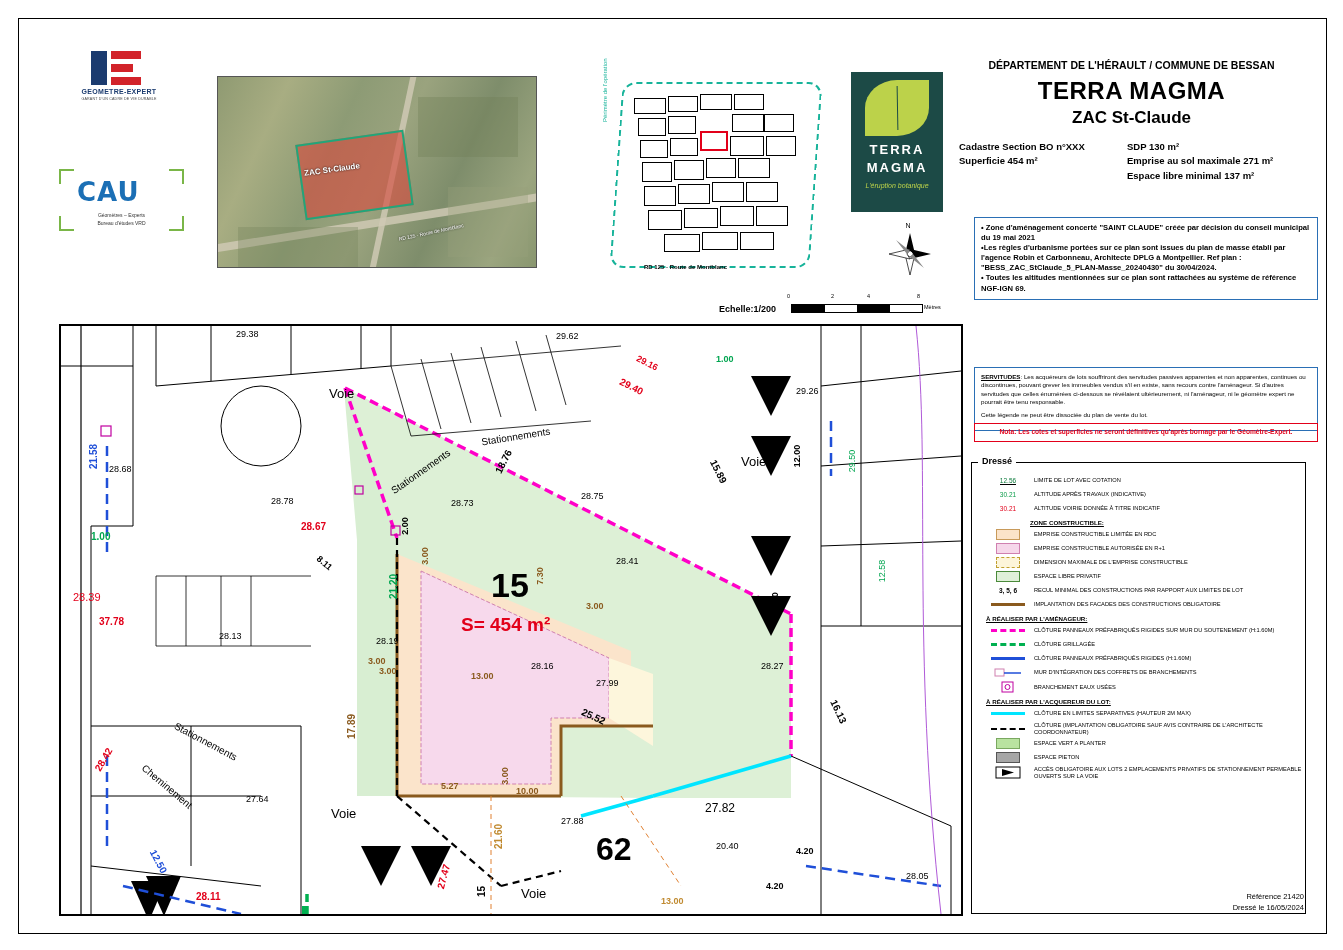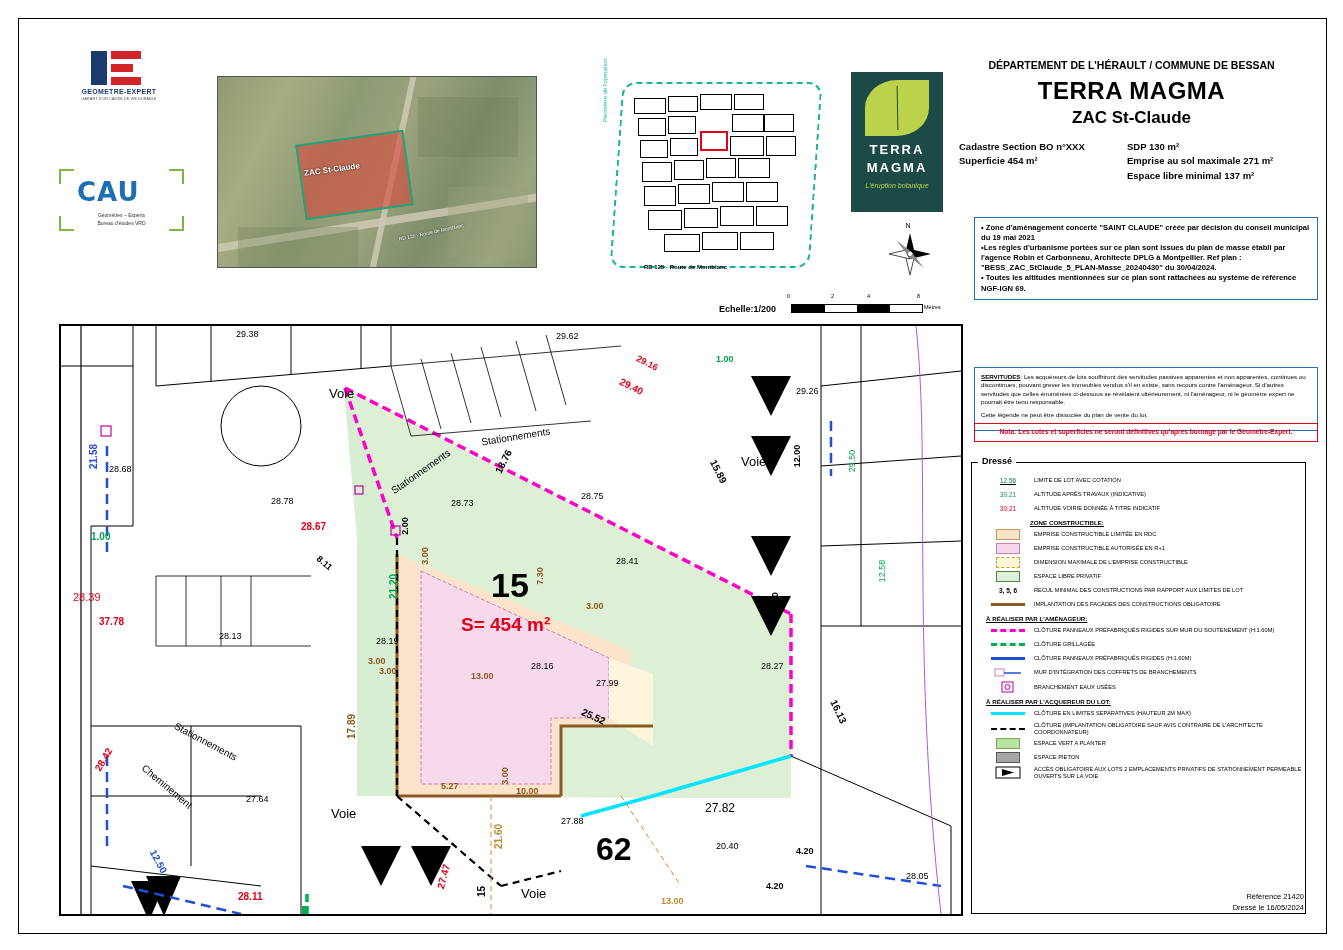--- a/index.html
+++ b/index.html
@@ -408,21 +408,21 @@
     <span class="ptxt" style="left:705px;top:555px;font-size:9px;font-weight:bold;">4.20</span>
     <span class="ptxt" style="left:600px;top:570px;font-size:9px;font-weight:bold;color:#c08a30;">13.00</span>
     <span class="ptxt" style="left:175px;top:3px;font-size:9px;">29.38</span>
     <span class="ptxt" style="left:495px;top:5px;font-size:9px;">29.62</span>
     <span class="ptxt" style="left:735px;top:60px;font-size:9px;">29.26</span>
     <span class="ptxt" style="left:558px;top:55px;font-size:10px;font-weight:bold;color:#e2001a;transform:rotate(27deg);">29.40</span>
     <span class="ptxt" style="left:38px;top:290px;font-size:10px;font-weight:bold;color:#e2001a;">37.78</span>
     <span class="ptxt" style="left:12px;top:265px;font-size:11px;font-weight:normal;color:#e2001a;">28.39</span>
     <span class="ptxt" style="left:240px;top:195px;font-size:10px;font-weight:bold;color:#e2001a;">28.67</span>
     <span class="ptxt" style="left:30px;top:428px;font-size:10px;font-weight:bold;color:#e2001a;transform:rotate(-60deg);">28.42</span>
-    <span class="ptxt" style="left:135px;top:565px;font-size:10px;font-weight:bold;color:#e2001a;margin-left:42px;">28.11</span>
+    <span class="ptxt" style="left:135px;top:565px;font-size:10px;font-weight:bold;color:#e2001a;">28.11</span>
     <span class="ptxt" style="left:85px;top:530px;font-size:10px;font-weight:bold;color:#1f4fd8;transform:rotate(62deg);">12.50</span>
     <span class="ptxt" style="left:20px;top:125px;font-size:10px;font-weight:bold;color:#1f4fd8;transform:rotate(-90deg);">21.58</span>
     <span class="ptxt" style="left:30px;top:205px;font-size:10px;font-weight:bold;color:#00a550;">1.00</span>
     <span class="ptxt" style="left:655px;top:28px;font-size:9px;font-weight:bold;color:#00a550;">1.00</span>
     <span class="ptxt" style="left:320px;top:255px;font-size:10px;font-weight:bold;color:#00a550;transform:rotate(-90deg);">21.20</span>
     <span class="ptxt" style="left:425px;top:505px;font-size:10px;font-weight:bold;color:#c08a30;transform:rotate(-90deg);">21.60</span>
     <span class="ptxt" style="left:370px;top:545px;font-size:10px;font-weight:bold;color:#e2001a;transform:rotate(-75deg);">27.47</span>
     <span class="ptxt" style="left:415px;top:560px;font-size:10px;font-weight:bold;transform:rotate(-90deg);">15</span>
     <span class="ptxt" style="left:780px;top:130px;font-size:9px;color:#00a550;transform:rotate(-90deg);">29.50</span>
     <span class="ptxt" style="left:810px;top:240px;font-size:9px;color:#00a550;transform:rotate(-90deg);">12.58</span>

